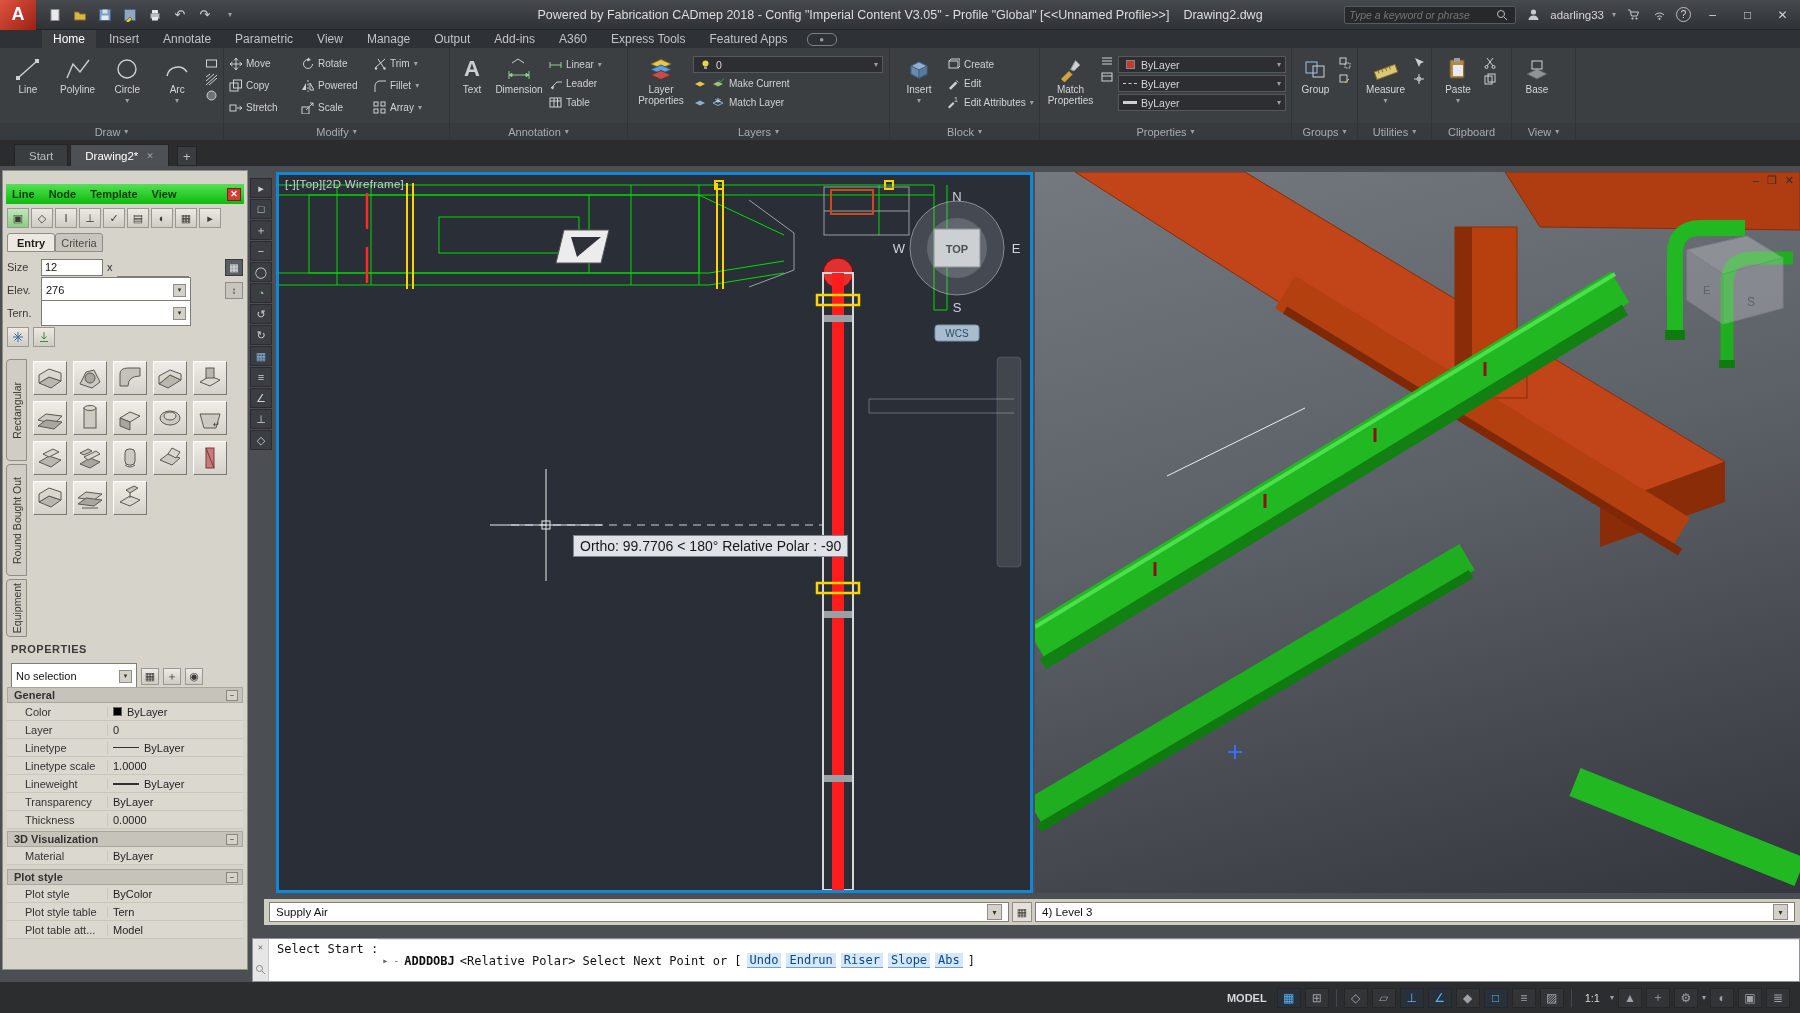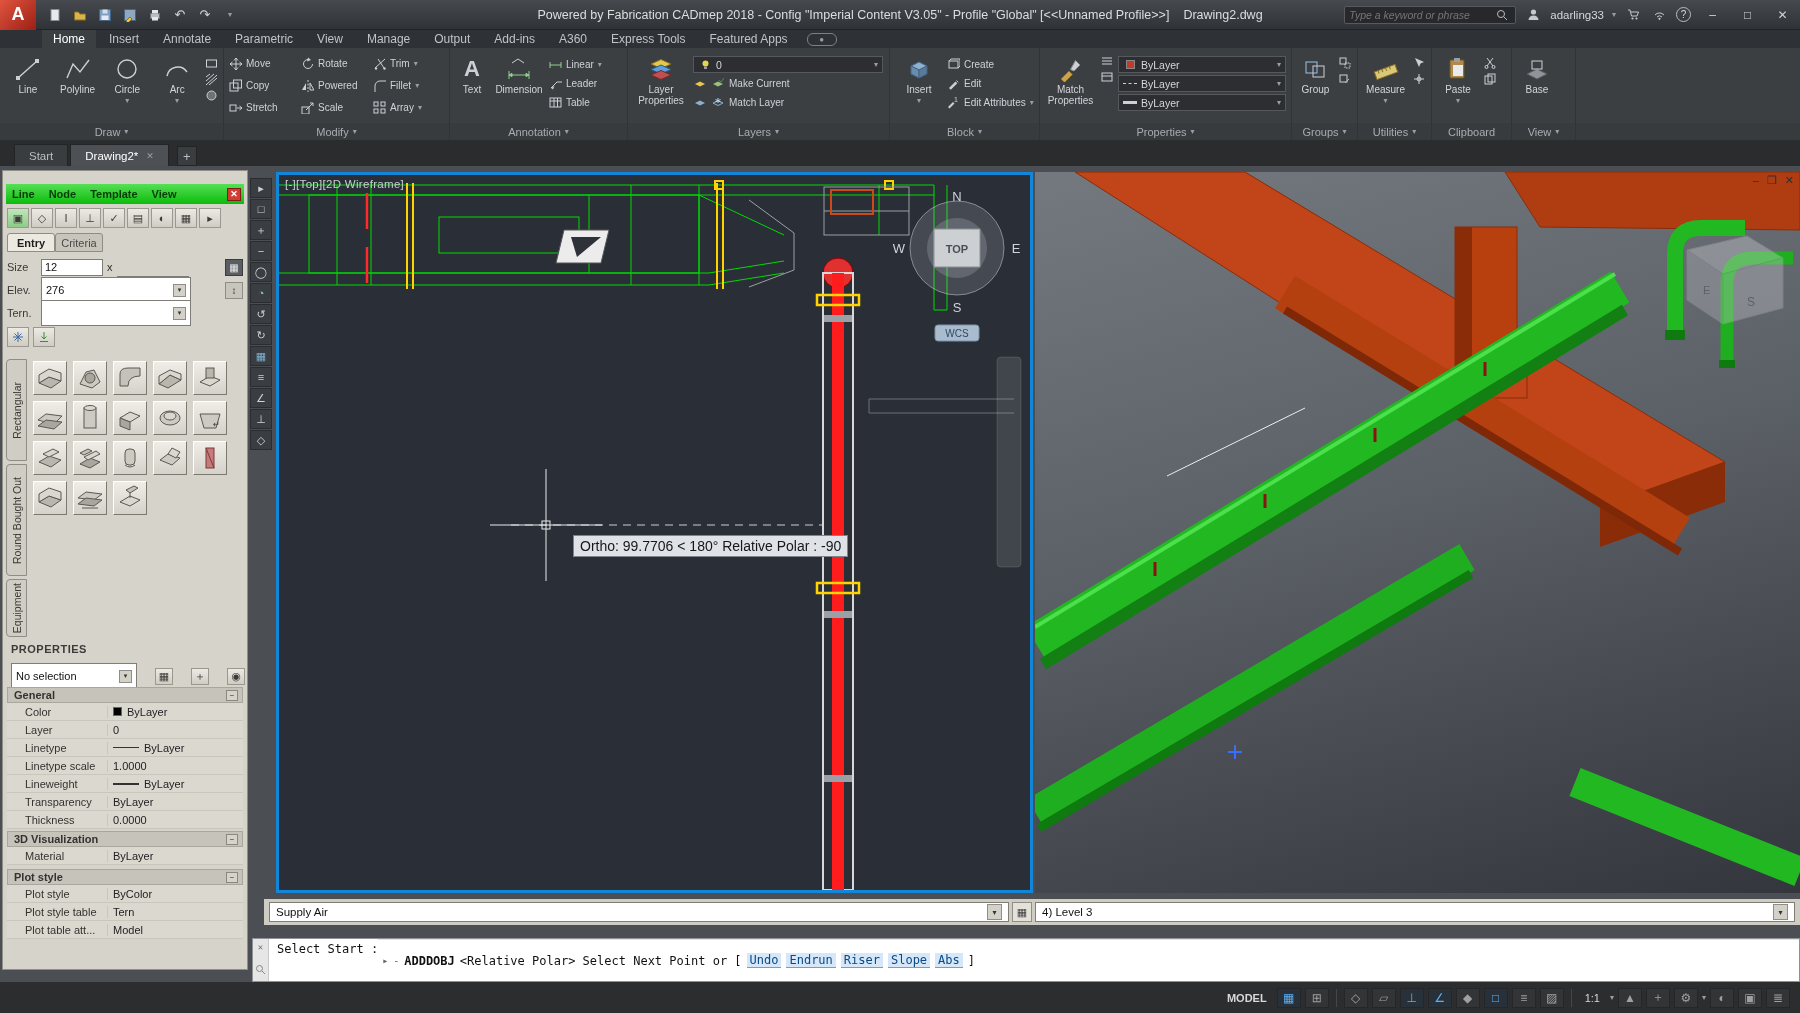--- a/index.html
+++ b/index.html
@@ -88,21 +88,21 @@
 .sqb{width:18px;height:17px;background:#5a5d61;color:#e8eaec;border:1px solid #3a3c3f;
   display:flex;align-items:center;justify-content:center;font-size:10px}
 .vtab{position:absolute;left:3px;width:21px;background:#d0cdc5;border:1px solid #8f8d86;
   border-radius:4px 0 0 4px;display:flex;align-items:center;justify-content:center;overflow:hidden}
 .vtab span{writing-mode:vertical-rl;transform:rotate(180deg);font-size:10.5px;color:#3a3935;white-space:nowrap}
 .fitgrid{position:absolute;left:30px;top:190px;display:grid;grid-template-columns:repeat(5,34px);
   grid-auto-rows:34px;gap:6px}
 .fit{background:linear-gradient(#efede7,#d5d2ca);border-top:1px solid #fff;border-left:1px solid #fff;
   border-right:1px solid #7a786f;border-bottom:1px solid #7a786f;display:flex;align-items:center;justify-content:center}
 .props-title{position:absolute;left:8px;top:472px;font-weight:bold;font-size:11px;color:#3c3b37;letter-spacing:0.5px}
-.nosel{position:absolute;left:8px;top:492px;display:flex;gap:18px;align-items:center}
+.nosel{position:absolute;left:8px;top:492px;display:flex;gap:4px;align-items:center}
 .sect{position:absolute;left:4px;right:4px}
 .shead{height:16px;background:#c6c3bb;border:1px solid #a9a69e;display:flex;align-items:center;
   padding:0 4px 0 6px;font-weight:bold;color:#33322e}
 .shead .sm{margin-left:auto;width:12px;height:11px;border:1px solid #8a887f;background:#d6d3cb;
   font-size:8px;display:flex;align-items:center;justify-content:center;font-weight:normal}
 .prow{height:18px;display:flex;align-items:center;border-bottom:1px solid #c9c6be;background:#dbd8d0}
 .prow .pl{width:100px;padding-left:18px;color:#33322e;overflow:hidden;white-space:nowrap}
 .prow .pv{flex:1;display:flex;align-items:center;gap:5px;padding-left:5px;border-left:1px solid #c9c6be;color:#222}
 .swatch{width:9px;height:9px;background:#000;border:1px solid #666}
 .lglyph{width:26px;border-top:1px solid #333}

